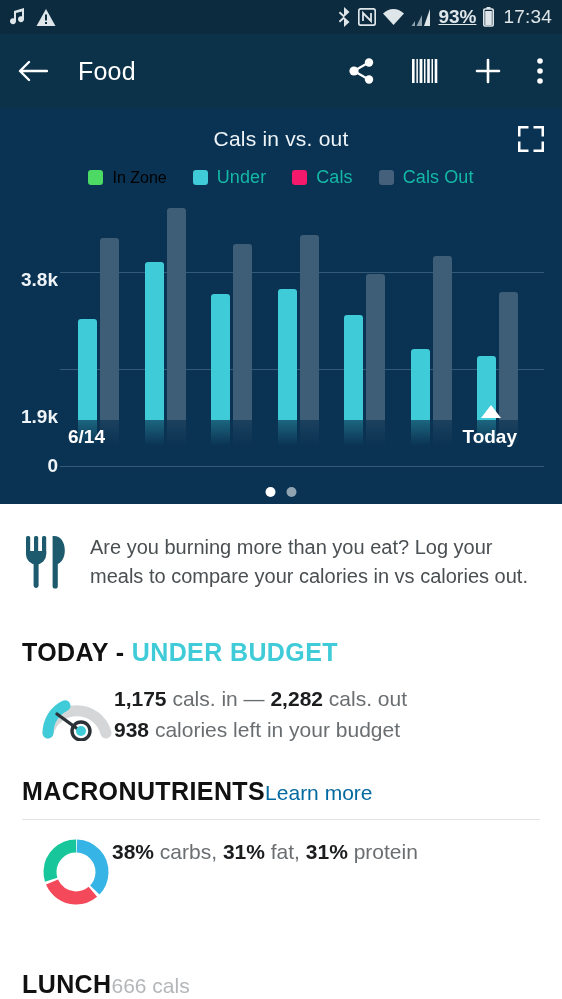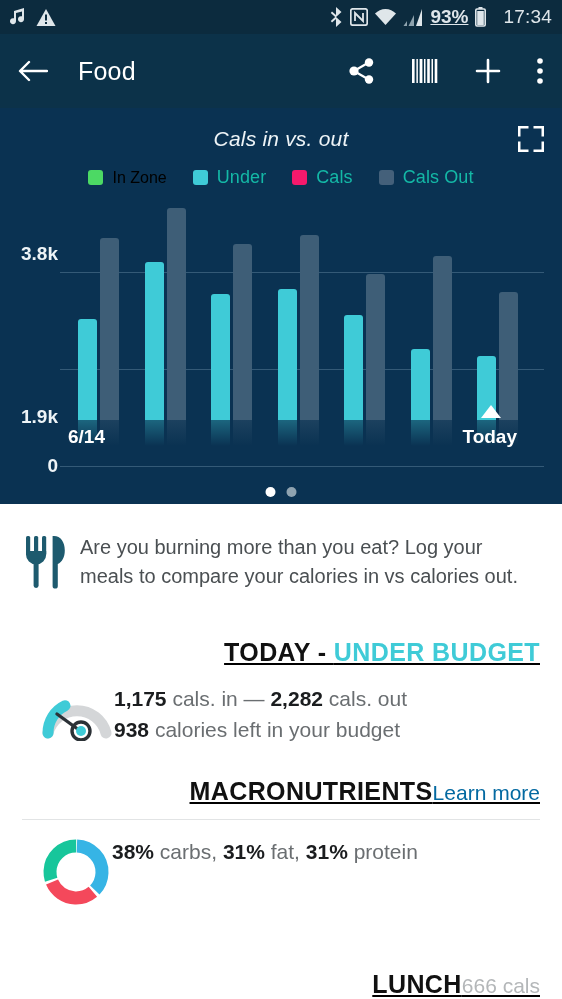--- a/index.html
+++ b/index.html
@@ -14,41 +14,41 @@
   
   .statusbar {
     height:34px; background:#0c2b3e; color:#dfe6ea;
     display:flex; align-items:center; padding:0 10px;
     font-size:19px; letter-spacing:.2px;
   }
   .sb-left { display:flex; align-items:center; gap:10px; }
   .sb-right { margin-left:auto; display:flex; align-items:center; gap:7px; }
   .sb-icon { display:inline-flex; align-items:center; justify-content:center; }
   .sb-pct { font-size:19px; font-weight:700; letter-spacing:0;text-decoration:underline; }
-  .sb-time { font-size:19px; font-weight:400; margin-left:10px; }
+  .sb-time { font-size:19px; font-weight:400; margin-left:2px; }
 
   
   .appbar {
     height:74px; background:#0c3249; display:flex; align-items:center;
     padding:0 18px; color:#fff;
   }
   .appbar-title {
     font-size:25px; font-weight:400; margin-left:30px; letter-spacing:.2px;
   }
   .appbar-actions { margin-left:auto; display:flex; align-items:center; gap:34px; }
   .ab-btn { display:flex; align-items:center; justify-content:center; cursor:pointer; }
 
   
   .chartcard {
     position:relative; background:#0a3252; height:396px; padding-top:10px;
     overflow:hidden;
   }
   .chart-title {
     text-align:center; color:#eef4f7; font-size:21px; font-weight:400;
-    padding-top:9px; letter-spacing:.2px;font-style:italic;
+    padding-top:9px; letter-spacing:.2px;
   }
   .expand-btn { position:absolute; right:18px; top:18px; cursor:pointer; }
 
   .legend {
     display:flex; justify-content:center; align-items:center;
     gap:26px; margin-top:16px;
   }
   .legend-item { display:flex; align-items:center; gap:9px; }
   .legend-sw { width:15px; height:15px; border-radius:3px; display:block; }
   .legend-label { color:#14b8a6; font-size:18px; letter-spacing:.1px; }
@@ -92,29 +92,28 @@
     position:absolute; bottom:7px; left:50%; transform:translateX(-50%);
     display:flex; gap:11px;
   }
   .dot { width:10px; height:10px; border-radius:50%; }
   .dot.active { background:#ffffff; }
   .dot.inactive { background:#8fa3b0; }
 
   
   .content { background:#fff; }
 
-  .tip { display:flex; padding:28px 22px 22px 22px; gap:12px; align-items:flex-start; }
+  .tip { display:flex; padding:28px 22px 22px 22px; gap:22px; align-items:flex-start; }
   .tip-icon { flex:0 0 auto; padding-top:2px; }
   .tip-text { color:#4a4f52; font-size:20px; line-height:29px; padding-top:1px; }
 
   .section { padding:0 22px; }
   .section-head {
-    display:flex; align-items:baseline; justify-content:flex-end;
+    display:flex; align-items:baseline; justify-content:flex-start;
     padding-top:22px;
-    text-decoration:underline;
   }
   .section-title {
     font-size:25px; font-weight:700; color:#111; letter-spacing:.4px;
   }
   .section-title .accent { color:#3fcbd7; font-weight:700; }
   .section-link { font-size:21px; color:#0369a1; }
   .section-right { font-size:21px; color:#b4b7b9; }
   .rule { height:1px; background:#e2e4e5; margin-top:13px; }
 
   .row { display:flex; padding:16px 0 10px 0; }
@@ -251,21 +250,21 @@
 
     <div class="plot">
       <div id="gridlines">
           <div class="gridline" style="top: 260px;"></div>
           <div class="gridline" style="top: 163.19px;"></div>
           <div class="gridline" style="top: 66.381px;"></div>
         </div>
       <div id="yticks">
           <div class="ytick" style="top: 260px;">0</div>
           <div class="ytick" style="top: 163.19px; margin-top: 48px;">1.9k</div>
-          <div class="ytick" style="top: 48px;">3.8k</div>
+          <div class="ytick" style="top: 74px;">3.8k</div>
         </div>
       <div class="bars" id="bars">
           <div class="bargroup" style="left: 0%;">
             <div class="bar in" style="height: 101.395px;"></div>
             <div class="refl in"></div>
             <div class="bar out" style="height: 182.41px;"></div>
             <div class="refl out"></div>
           </div>
           <div class="bargroup" style="left: 14.2857%;">
             <div class="bar in" style="height: 158.462px;"></div>

